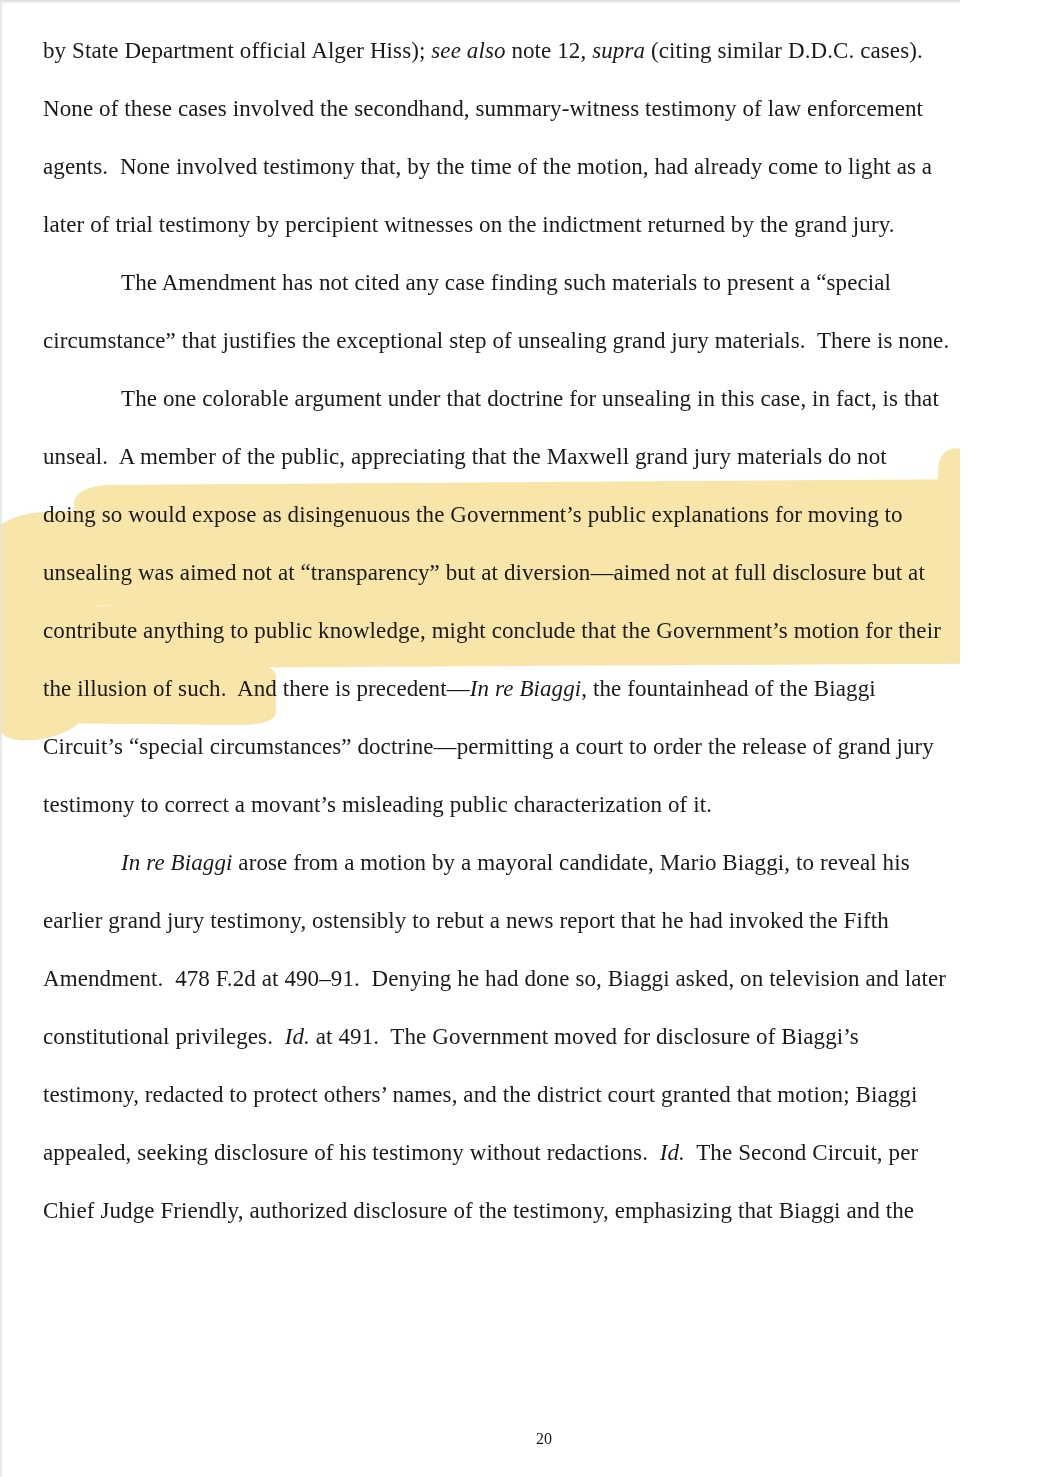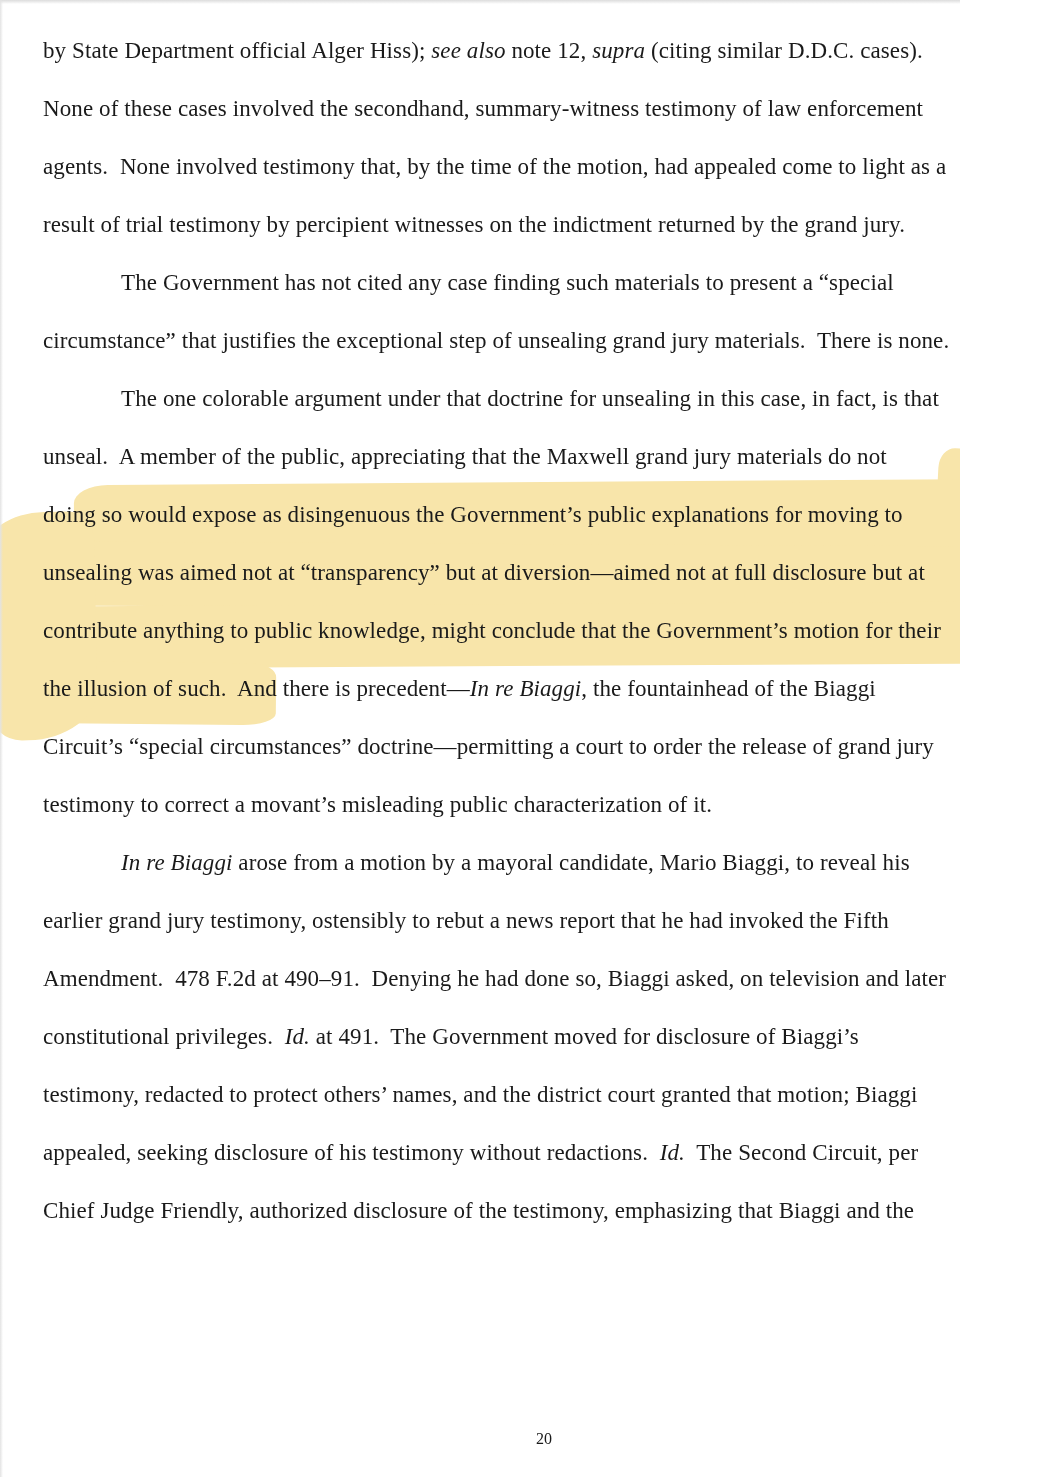--- a/index.html
+++ b/index.html
@@ -55,23 +55,23 @@
       <div class="hl" style="left: 938px; top: 450px; width: 98px; height: 52px; transform: rotate(3deg); border-radius: 16px 6px 8px 24px / 20px 10px 14px 18px; background: rgb(248, 229, 170);"></div>
       <div class="hl" style="left: 74px; top: 482px; width: 962px; height: 70px; transform: rotate(-0.4deg); border-radius: 34px 14px 24px 10px / 18px 26px 12px 30px; background: rgb(248, 229, 170);"></div>
       <div class="hl" style="left: 14px; top: 544px; width: 1024px; height: 64px; transform: rotate(0.3deg); border-radius: 12px 28px 16px 34px / 24px 12px 28px 14px; background: rgb(248, 229, 170);"></div>
       <div class="hl" style="left: 24px; top: 604px; width: 988px; height: 62px; transform: rotate(-0.3deg); border-radius: 26px 12px 30px 10px / 14px 26px 10px 24px; background: rgb(248, 229, 170);"></div>
       <div class="hl" style="left: 2px; top: 662px; width: 274px; height: 62px; transform: rotate(0.6deg); border-radius: 14px 24px 34px 10px / 18px 14px 12px 28px; background: rgb(248, 229, 170);"></div>
       <div class="hl" style="left: -14px; top: 512px; width: 110px; height: 228px; transform: rotate(-1.2deg); border-radius: 60px 26px 70px 34px / 40px 30px 50px 36px; background: rgb(248, 229, 170);"></div>
     </div>
   <div class="text-layer">
       <div class="line"><span>by State Department official Alger Hiss); </span><em>see also</em><span> note 12, </span><em>supra</em><span> (citing similar D.D.C. cases).</span></div>
       <div class="line"><span>None of these cases involved the secondhand, summary-witness testimony of law enforcement</span></div>
-      <div class="line"><span>agents.  None involved testimony that, by the time of the motion, had appealed come to light as a</span></div>
-      <div class="line"><span>result of trial testimony by percipient witnesses on the indictment returned by the grand jury.</span></div>
-      <div class="line indent"><span>The Government has not cited any case finding such materials to present a “special</span></div>
+      <div class="line"><span>agents.  None involved testimony that, by the time of the motion, had already come to light as a</span></div>
+      <div class="line"><span>later of trial testimony by percipient witnesses on the indictment returned by the grand jury.</span></div>
+      <div class="line indent"><span>The Amendment has not cited any case finding such materials to present a “special</span></div>
       <div class="line"><span>circumstance” that justifies the exceptional step of unsealing grand jury materials.  There is none.</span></div>
       <div class="line indent"><span>The one colorable argument under that doctrine for unsealing in this case, in fact, is that</span></div>
       <div class="line"><span>unseal.  A member of the public, appreciating that the Maxwell grand jury materials do not</span></div>
       <div class="line"><span>doing so would expose as disingenuous the Government’s public explanations for moving to</span></div>
       <div class="line"><span>unsealing was aimed not at “transparency” but at diversion—aimed not at full disclosure but at</span></div>
       <div class="line"><span>contribute anything to public knowledge, might conclude that the Government’s motion for their</span></div>
       <div class="line"><span>the illusion of such.  And there is precedent—</span><em>In re Biaggi</em><span>, the fountainhead of the Biaggi</span></div>
       <div class="line"><span>Circuit’s “special circumstances” doctrine—permitting a court to order the release of grand jury</span></div>
       <div class="line"><span>testimony to correct a movant’s misleading public characterization of it.</span></div>
       <div class="line indent"><em>In re Biaggi</em><span> arose from a motion by a mayoral candidate, Mario Biaggi, to reveal his</span></div>

